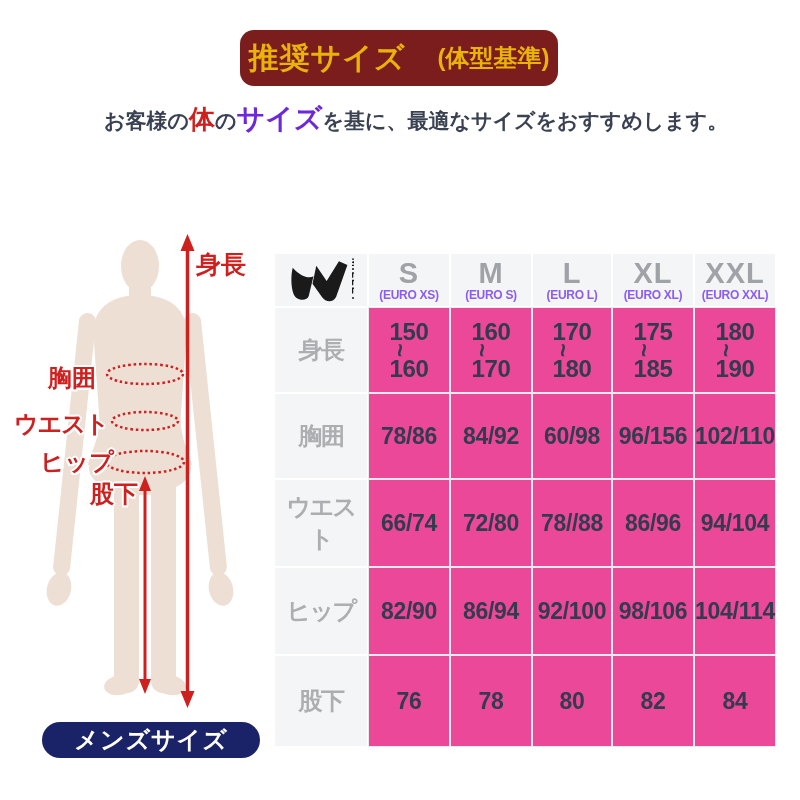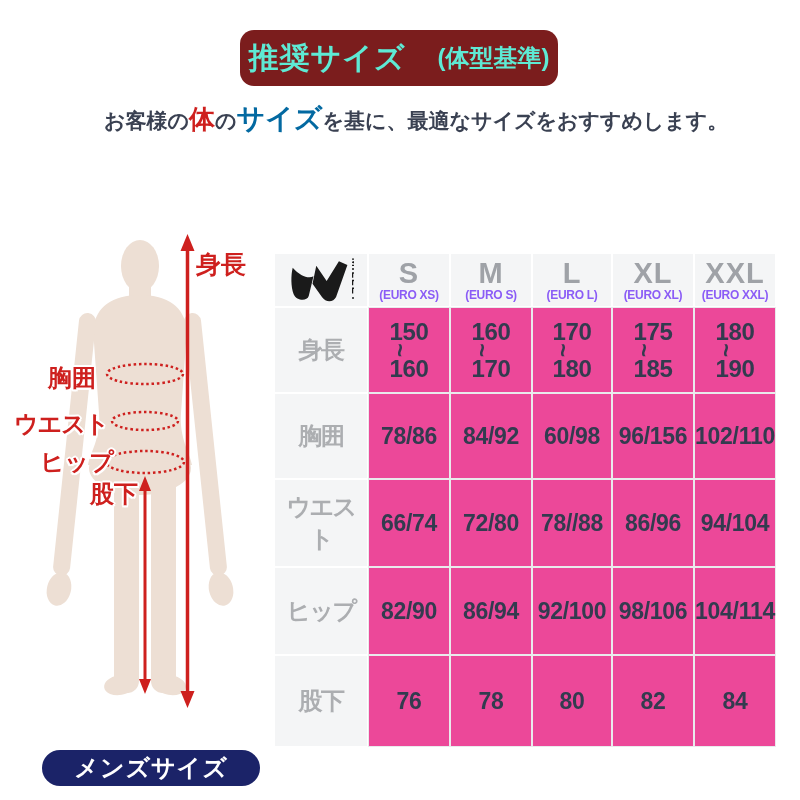--- a/index.html
+++ b/index.html
@@ -2,45 +2,45 @@
 <html><head>
 <meta charset="utf-8">
 <style>
   * { margin:0; padding:0; box-sizing:border-box; }
   body { background:#fff; font-family:"Liberation Sans","DejaVu Sans",sans-serif; }
   .page { position:relative; width:800px; height:800px; background:#ffffff; overflow:hidden; }
 
   
   .title-badge { position:absolute; left:240px; top:30px; width:318px; height:56px;
     background:#7B1D1D; border-radius:14px; display:flex; align-items:center; justify-content:center;
-    color:#5eead4; white-space:nowrap; }
+    color:#eab308; white-space:nowrap; }
   .title-main { font-size:30px; font-weight:bold; letter-spacing:1px; }
   .title-sub  { font-size:24px; font-weight:bold;margin-left:32px; }
 
   
   .desc { position:absolute; left:104px; top:100px; color:#3A4152; font-size:21px; font-weight:600; }
   .desc-line { height:37px; line-height:37px; white-space:nowrap; }
   .em-red-1 { color:#CE201E; font-size:26px; font-weight:bold; }
-  .em-red-2 { color:#0369a1; font-size:28px; font-weight:bold; }
+  .em-red-2 { color:#6d28d9; font-size:28px; font-weight:bold; }
 
   
   .figure { position:absolute; left:0; top:225px; width:280px; height:545px; }
   .silhouette { position:absolute; left:30px; top:8px; width:230px; height:480px; }
   .annotations { position:absolute; left:0; top:0; width:280px; height:500px; }
   .m-label { position:absolute; color:#CE201E; font-weight:bold; white-space:nowrap;
     text-shadow:-2px 0 0 #fff,2px 0 0 #fff,0 -2px 0 #fff,0 2px 0 #fff,
       -1.5px -1.5px 0 #fff,1.5px -1.5px 0 #fff,-1.5px 1.5px 0 #fff,1.5px 1.5px 0 #fff; }
   .label-height { left:196px; top:23px; font-size:25px; }
   .label-chest  { left:48px;  top:137px; font-size:24px; }
   .label-waist  { left:14px;  top:183px; font-size:24px; letter-spacing:-1px; }
   .label-hip    { left:40px;  top:221px; font-size:24px; }
   .label-inseam { left:90px;  top:253px; font-size:24px; }
   .mens-badge { position:absolute; left:42px; top:497px; width:218px; height:36px;
     background:#1B2368; border-radius:18px; display:flex; align-items:center; justify-content:center;
-    color:#fff; font-size:24px; font-weight:bold; letter-spacing:1px;margin-top:28px; }
+    color:#fff; font-size:24px; font-weight:bold; letter-spacing:1px; }
 
   
   .size-table { position:absolute; left:273px; top:252px; border-collapse:separate;
     border-spacing:2px; table-layout:fixed; }
   .size-table th, .size-table td { text-align:center; vertical-align:middle; padding:0; overflow:visible; }
   .r-head { height:52px; }
   .r-head th { background:#F4F5F6; }
   .hd-sz { font-size:29px; font-weight:bold; color:#9FA2A7; line-height:28px; letter-spacing:1px; }
   .hd-eu { font-size:12px; color:#8b5cf6; letter-spacing:-0.3px; margin-top:1px; }
   .size-table tbody th { background:#F4F5F6; color:#ACAEB1; font-size:24px; font-weight:600;

